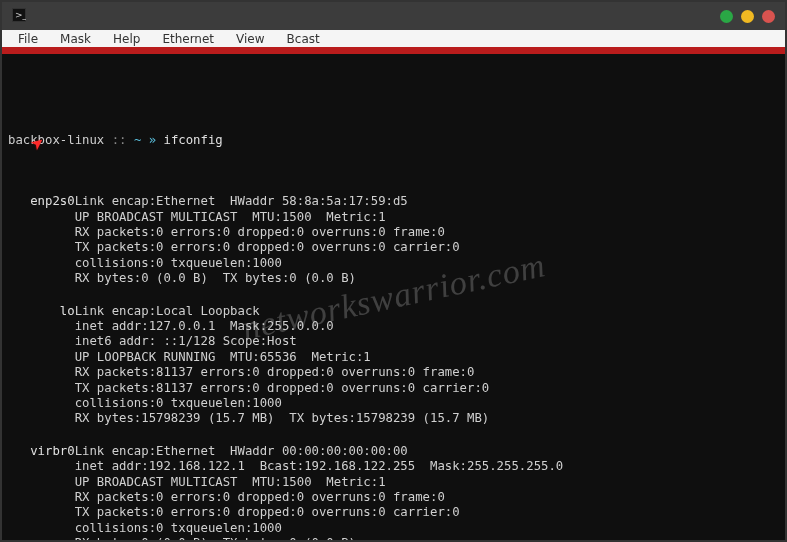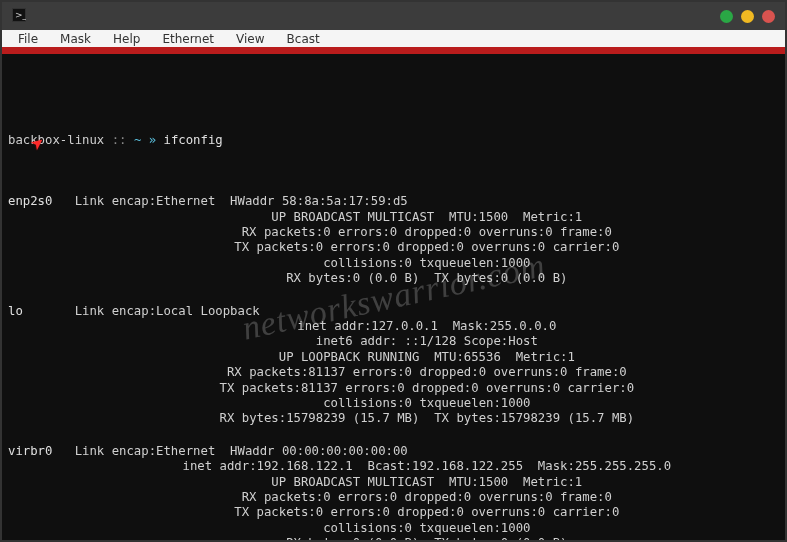--- a/index.html
+++ b/index.html
@@ -81,22 +81,22 @@
       top: 50%; left: 50%;
       transform: translate(-50%, -50%) rotate(-12deg);
       font-family: Georgia, "Times New Roman", serif;
       font-style: italic;
       font-size: 34px;
       color: rgba(180,180,180,0.30);
       pointer-events: none;
       letter-spacing: 1px;
     }
     .if-block { margin-bottom: 2px; }
-    .if-name { display: inline-block; width: 9ch; vertical-align: top; }
-    .ind { padding-left: 9ch; display: block; text-align: center; }
+    .if-name { display: inline-block; width: 9ch; vertical-align: top; text-align: right; }
+    .ind { padding-left: 9ch; display: block; }
     .line { display: block; }
   </style>
 </head>
 <body>
 
 <div class="titlebar">
   <div class="titlebar-left">
     <span>
       <svg width="14" height="14" viewBox="0 0 14 14">
           <rect x="0" y="0" width="14" height="14" fill="#333"></rect>

